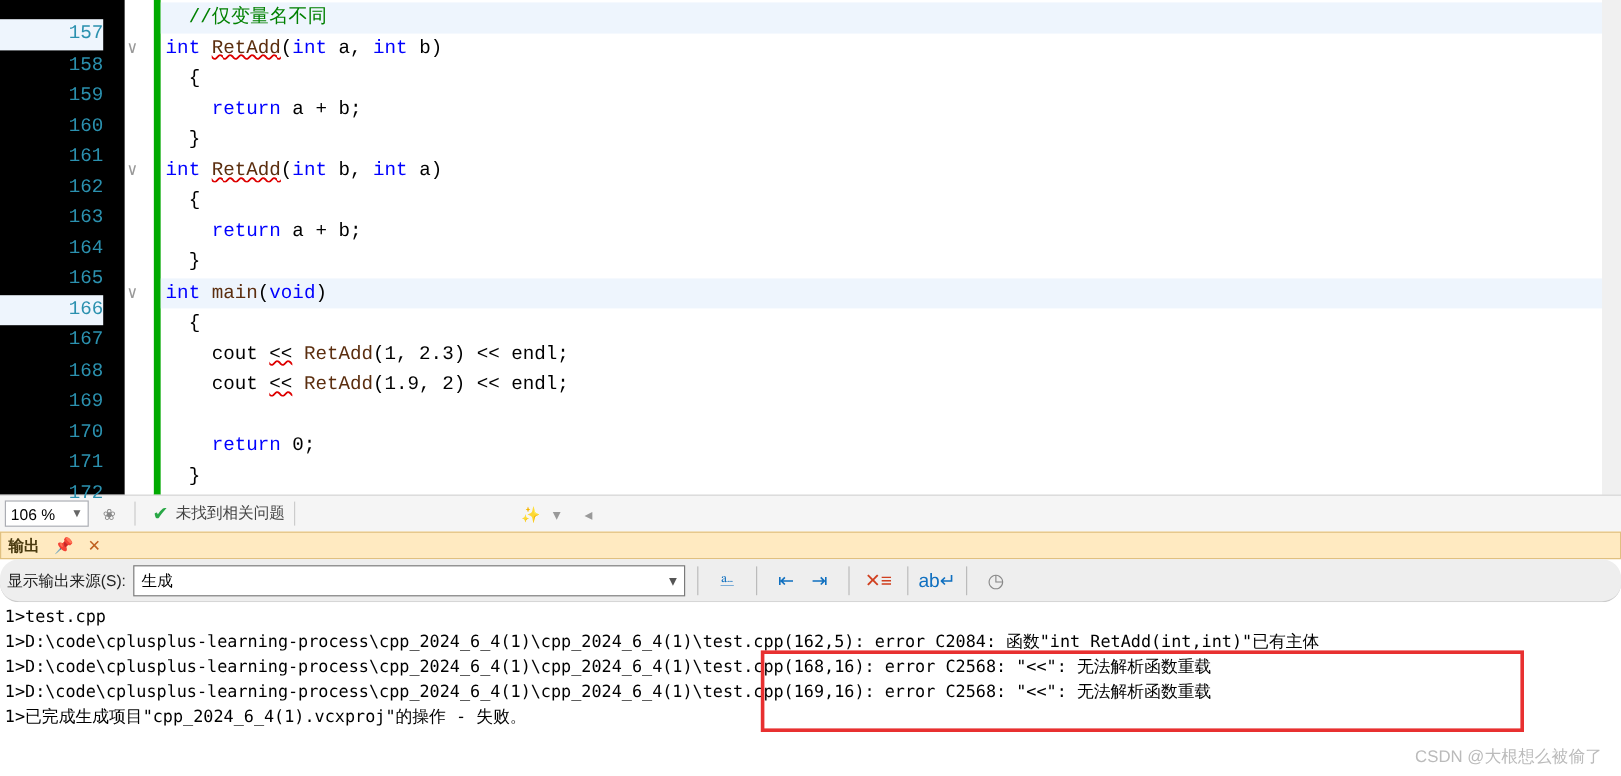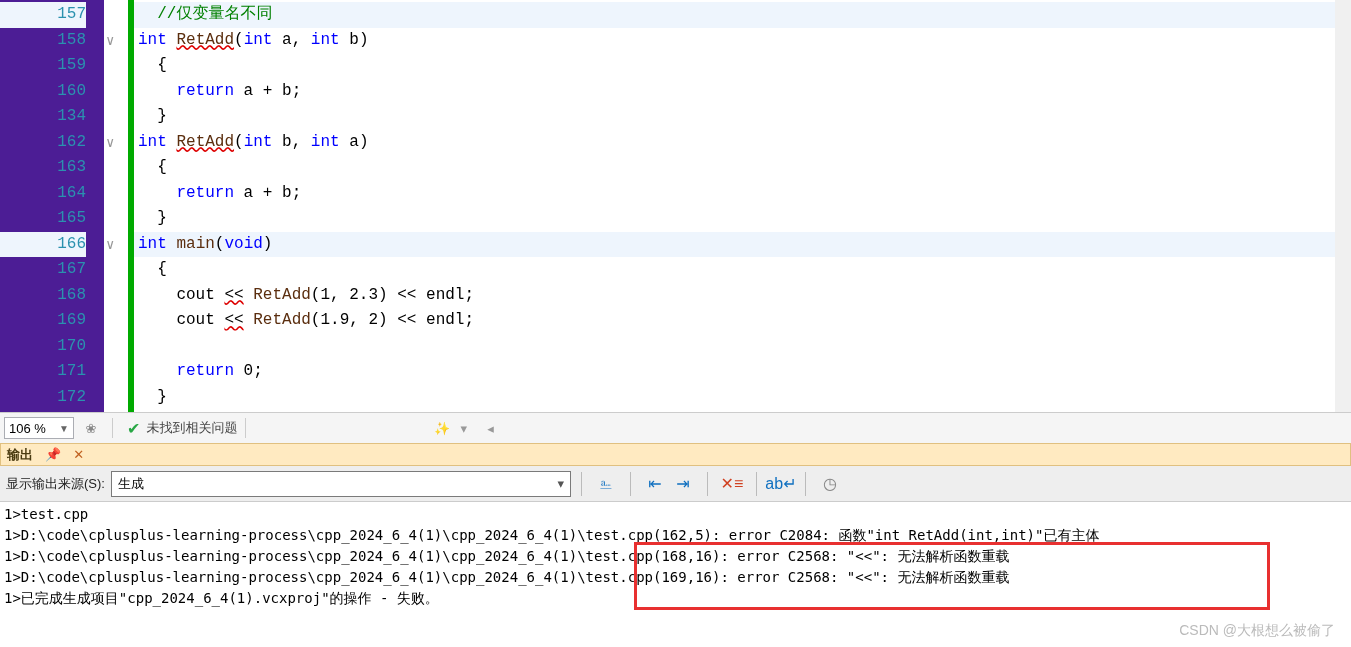--- a/index.html
+++ b/index.html
@@ -1,18 +1,18 @@
 <!DOCTYPE html>
 <html><head>
 <meta charset="utf-8">
 <style>
 * { margin: 0; padding: 0; box-sizing: border-box; }
 body { font-family: Consolas, "Courier New", monospace; font-size: 16px; background: #fff; overflow: hidden; width: 1351px; height: 647px; }
 .editor-area { height: 412px; display: flex; background: #fff; }
-.gutter { width: 104px; background: #4c1d95; text-align: right; padding-right: 18px; color: #2b91af; font-size: 16px; line-height: 25.5px; padding-top: 2px; }
+.gutter { width: 104px; background: #000000; text-align: right; padding-right: 18px; color: #2b91af; font-size: 16px; line-height: 25.5px; padding-top: 16px; }
 .gutter .ln { height: 25.5px; }
 .fold-col { width: 24px; background: #fff; position: relative; }
 .fold-mark { position: absolute; left: 2px; color: #999; font-size: 14px; }
 .green-bar { width: 6px; background: #0a0; }
 .code-col { flex: 1; background: #fff; line-height: 25.5px; padding-top: 2px; font-size: 16px; position: relative; }
 .code-line { height: 25.5px; white-space: pre; padding-left: 4px; }
 .code-line.hl { background: #eef5fd; }
 .ln.hl { background: #eef5fd; }
 .cm { color: #008000; }
 .kw { color: #0000ff; }
@@ -25,41 +25,41 @@
 .sb-icon { width: 26px; height: 26px; display: flex; align-items: center; justify-content: center; color: #888; }
 .sb-check { color: #28a745; font-size: 16px; margin: 0 6px; }
 .sb-sep { width: 1px; height: 20px; background: #ccc; margin: 0 8px; }
 .sb-text { color: #444; }
 .sb-wand { color: #c0a040; margin-left: 180px; }
 .sb-arrows { color: #999; margin: 0 10px; }
 .output-header { height: 23px; background: #ffeac1; border: 1px solid #e0c080; display: flex; align-items: center; font-family: "Segoe UI", sans-serif; font-size: 13px; font-weight: bold; color: #4a3a10; }
 .output-header span { padding: 0 6px; }
 .output-header .pin { color: #c08020; font-weight: normal; }
 .output-header .x { color: #c06020; font-weight: normal; }
-.output-toolbar { height: 36px; background: #eee; border-bottom: 1px solid #ccc; display: flex; align-items: center; font-family: "Segoe UI", sans-serif; font-size: 13px; padding: 0 6px; }
+.output-toolbar { height: 36px; background: #eee; border-bottom: 1px solid #ccc; display: flex; align-items: center; font-family: "Segoe UI", sans-serif; font-size: 13px; padding: 0 6px; border-radius: 16px; }
 .ot-label { color: #222; margin-right: 6px; }
 .ot-select { border: 1px solid #7a7a7a; background: #fff; height: 24px; width: 460px; display: flex; align-items: center; padding: 12px 6px; }
 .ot-select .dd { margin-left: auto; color: #555; }
 .ot-sep { width: 1px; height: 24px; background: #bbb; margin: 0 10px; }
 .ot-icon { width: 28px; height: 24px; display: flex; align-items: center; justify-content: center; color: #1070c0; font-size: 16px; }
 .output-body { height: 145px; background: #fff; font-family: Consolas, monospace; font-size: 14px; line-height: 21px; padding: 2px 4px; position: relative; color: #000; }
 .out-line { white-space: pre; }
 .err-box { position: absolute; border: 3px solid #e83030; pointer-events: none; }
 .watermark { position: absolute; bottom: 6px; right: 16px; font-family: "Segoe UI", sans-serif; font-size: 14px; color: #bbb; pointer-events: none; }
 </style>
 </head>
 <body>
 
 <div class="editor-area">
   <div class="gutter" id="gutter">
       <div class="ln hl">157</div>
       <div class="ln">158</div>
       <div class="ln">159</div>
       <div class="ln">160</div>
-      <div class="ln">134</div>
+      <div class="ln">161</div>
       <div class="ln">162</div>
       <div class="ln">163</div>
       <div class="ln">164</div>
       <div class="ln">165</div>
       <div class="ln hl">166</div>
       <div class="ln">167</div>
       <div class="ln">168</div>
       <div class="ln">169</div>
       <div class="ln">170</div>
       <div class="ln">171</div>

